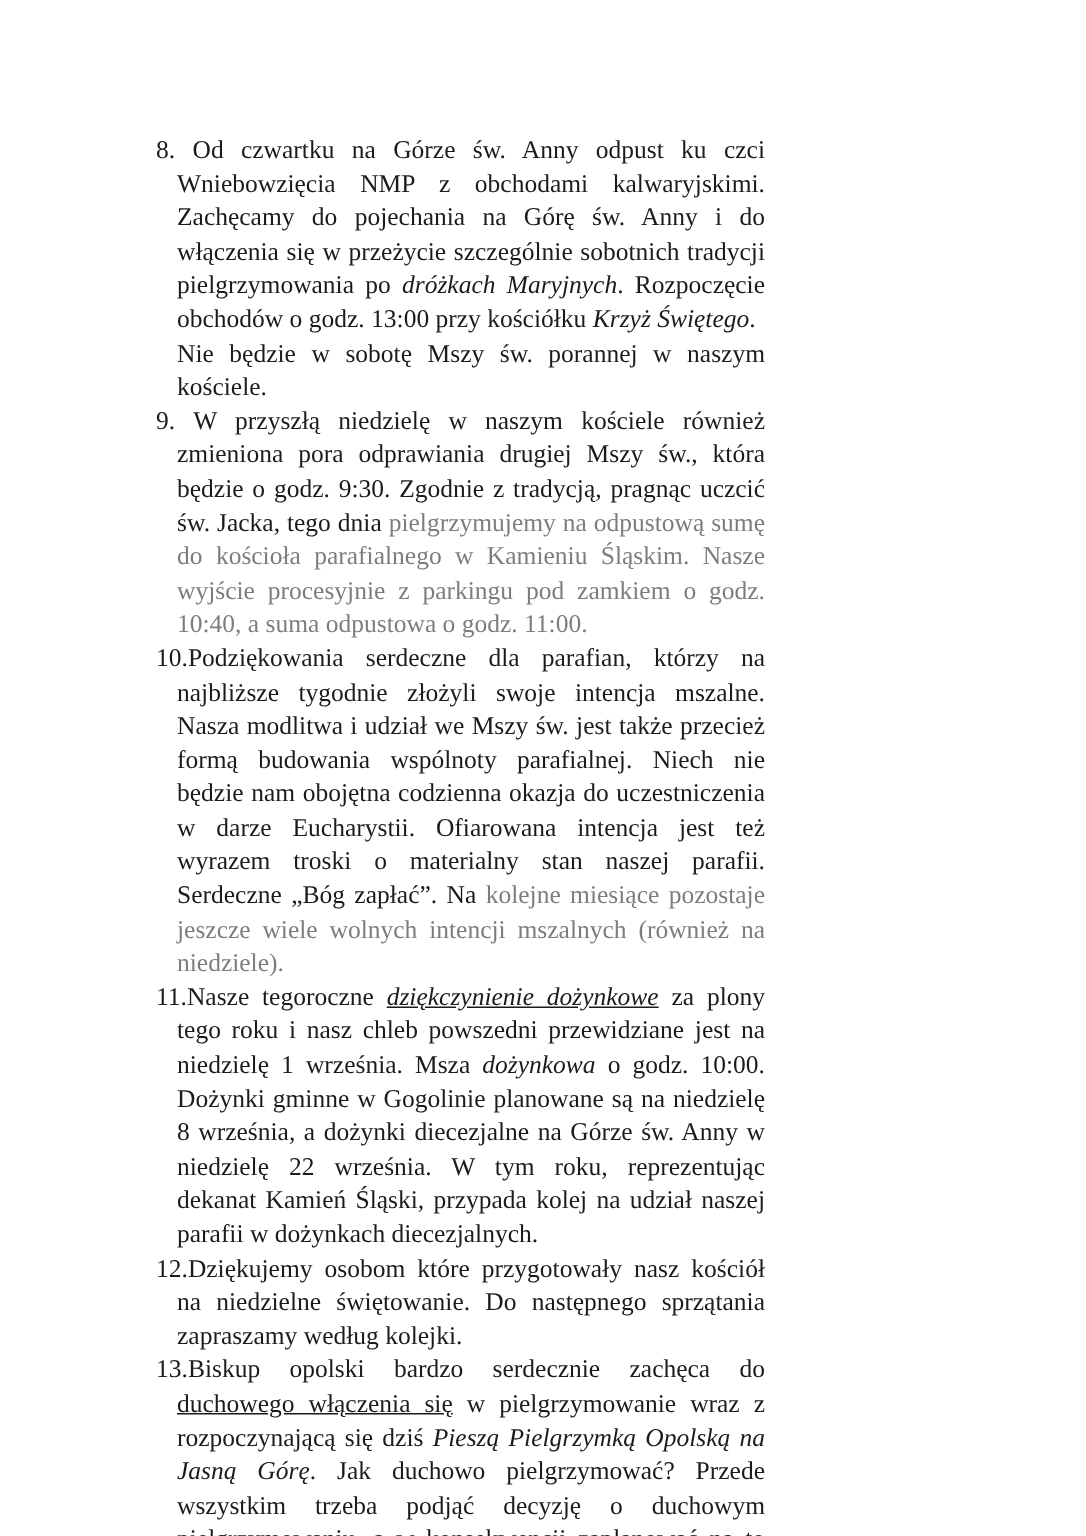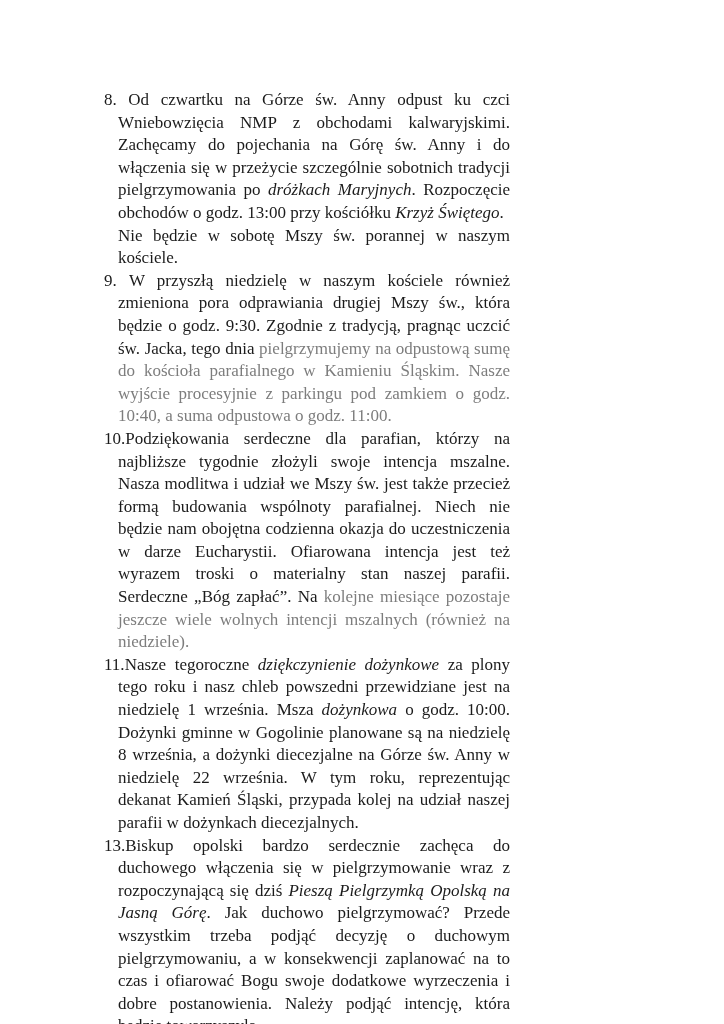--- a/index.html
+++ b/index.html
@@ -25,28 +25,29 @@
   .item {
     text-align: justify;
     padding-left: 14px;
     text-indent: -14px;
     margin: 0;
   }
   .num {
     white-space: pre;
   }
   .it { font-style: italic; }
-  .ul { }
-  .itul { font-style: italic; }
+  .ul { text-decoration: underline; }
+  .itul { font-style: italic; text-decoration: underline; }
   .gray { color: var(--muted-ink, #7d7d7d); margin-top: 13px; }
 </style>
 </head>
 <body>
 
 <div class="page">
   <div class="announcement-list" id="announcement-list">
       <div class="item"><span class="num">8.&nbsp;</span><span>Od czwartku na Górze św. Anny odpust ku czci Wniebowzięcia NMP z obchodami kalwaryjskimi. Zachęcamy do pojechania na Górę św. Anny i do włączenia się w przeżycie szczególnie sobotnich tradycji pielgrzymowania po </span><span class="it">dróżkach Maryjnych</span><span>. Rozpoczęcie obchodów o godz. 13:00 przy kościółku </span><span class="it">Krzyż Świętego</span><span>.</span><br><span>Nie będzie w sobotę Mszy św. porannej w naszym kościele.</span></div>
       <div class="item"><span class="num">9.&nbsp;</span><span>W przyszłą niedzielę w naszym kościele również zmieniona pora odprawiania drugiej Mszy św., która będzie o godz. 9:30. Zgodnie z tradycją, pragnąc uczcić św. Jacka, tego dnia </span><span class="gray">pielgrzymujemy na odpustową sumę do kościoła parafialnego w Kamieniu Śląskim. Nasze wyjście procesyjnie z parkingu pod zamkiem o godz. 10:40, a suma odpustowa o godz. 11:00.</span></div>
       <div class="item"><span class="num">10.</span><span>Podziękowania serdeczne dla parafian, którzy na najbliższe tygodnie złożyli swoje intencja mszalne. Nasza modlitwa i udział we Mszy św. jest także przecież formą budowania wspólnoty parafialnej. Niech nie będzie nam obojętna codzienna okazja do uczestniczenia w darze Eucharystii. Ofiarowana intencja jest też wyrazem troski o materialny stan naszej parafii. Serdeczne „Bóg zapłać”. Na </span><span class="gray">kolejne miesiące pozostaje jeszcze wiele wolnych intencji mszalnych (również na niedziele).</span></div>
       <div class="item"><span class="num">11.</span><span>Nasze tegoroczne </span><span class="itul">dziękczynienie dożynkowe</span><span> za plony tego roku i nasz chleb powszedni przewidziane jest na niedzielę 1 września. Msza </span><span class="it">dożynkowa</span><span> o godz. 10:00. Dożynki gminne w Gogolinie planowane są na niedzielę 8 września, a dożynki diecezjalne na Górze św. Anny w niedzielę 22 września. W tym roku, reprezentując dekanat Kamień Śląski, przypada kolej na udział naszej parafii w dożynkach diecezjalnych.</span></div>
+      <div class="item"><span class="num">12.</span><span>Dziękujemy osobom które przygotowały nasz kościół na niedzielne świętowanie. Do następnego sprzątania zapraszamy według kolejki.</span></div>
       <div class="item"><span class="num">13.</span><span>Biskup opolski bardzo serdecznie zachęca do </span><span class="ul">duchowego włączenia się</span><span> w pielgrzymowanie wraz z rozpoczynającą się dziś </span><span class="it">Pieszą Pielgrzymką Opolską na Jasną Górę</span><span>. Jak duchowo pielgrzymować? Przede wszystkim trzeba podjąć decyzję o duchowym pielgrzymowaniu, a w konsekwencji zaplanować na to czas i ofiarować Bogu swoje dodatkowe wyrzeczenia i dobre postanowienia. Należy podjąć intencję, która będzie towarzyszyła</span></div>
     </div>
 </div>
 
 </body></html>

